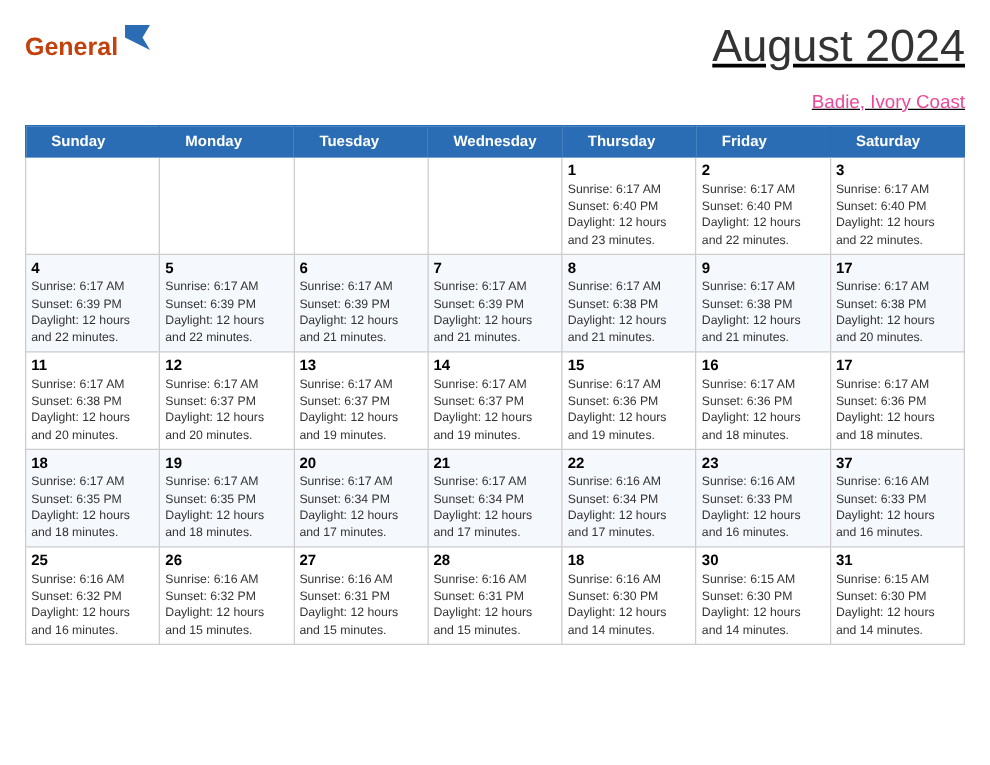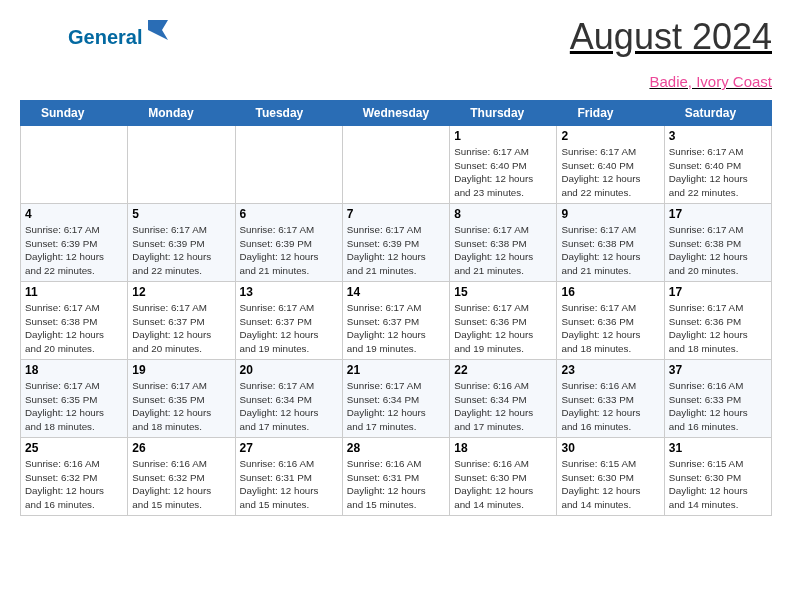--- a/index.html
+++ b/index.html
@@ -22,21 +22,21 @@
     }
     .logo {
       display: flex;
       align-items: center;
     }
     .logo-text {
       font-size: 20px;
       font-weight: bold;
       line-height: 1.1;
     }
-    .logo-general { color: #0369a1; margin-left: 48px; }
+    .logo-general { color: #c2410c; }
     .logo-icon {
       width: 28px;
       height: 28px;
       margin-left: 2px;
     }
     .title-block {
       text-align: right;
       text-decoration: underline;
     }
     .month-title {

